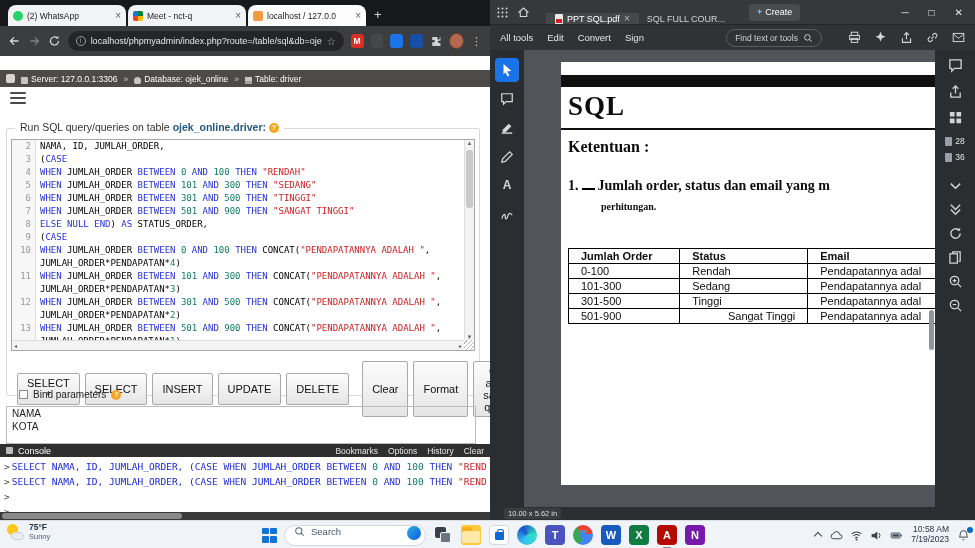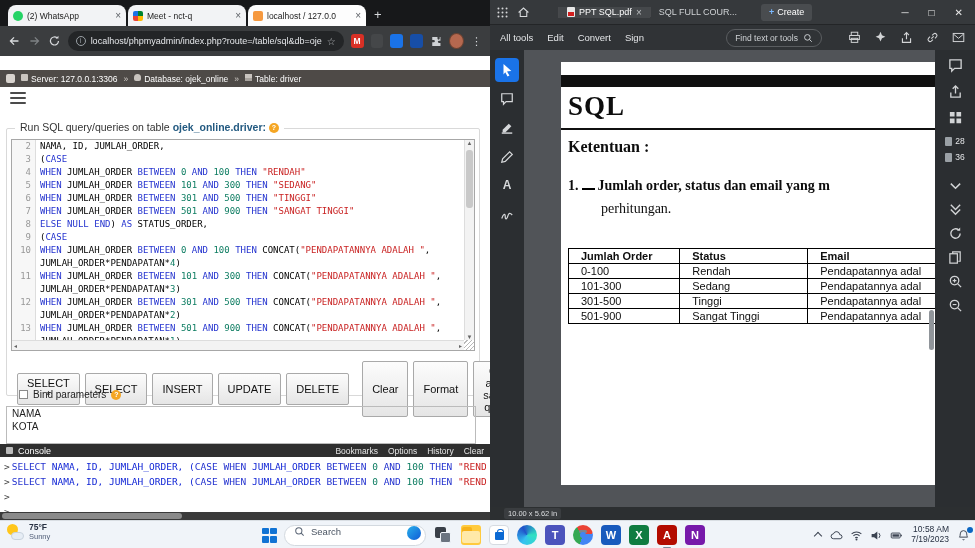--- a/index.html
+++ b/index.html
@@ -32,21 +32,21 @@
   .ext-dark{background:#454749}
   .ext-blue{background:#1a73e8}
   .ext-navy{background:#174ea6}
   .ext-puzzle{width:13px;height:13px;color:#cfd2d5}
   .avatar{width:16px;height:16px;border-radius:50%;background:#b5684f;border:1px solid #6b4232}
   .kebab{color:#d8dadd;font-size:11px;letter-spacing:0}
 
   
   .pma{position:absolute;left:0;top:56px;right:0;bottom:8px;background:#fff;overflow:hidden}
   .crumbbar{position:absolute;left:0;top:14px;right:0;height:17px;background:#4e4a47;display:flex;align-items:center;gap:6px;padding:0 6px;color:#fff;font-size:8.5px;white-space:nowrap;overflow:hidden}
-  .crumb{display:inline-flex;align-items:flex-start;gap:3px}
+  .crumb{display:inline-flex;align-items:flex-end;gap:3px}
   .crumb-ic{width:7px;height:7px;background:#c9c4bf;display:inline-block}
   .ic-server{border-radius:1px}
   .ic-database{border-radius:50% 50% 2px 2px}
   .ic-table{background:linear-gradient(#c9c4bf 60%,#a7a29d 0)}
   .crumb-sep{color:#cfcac5}
   .pma-home-ic{width:9px;height:9px;background:#d8d3ce;border-radius:2px;flex:0 0 auto}
   .hamburger{position:absolute;left:10px;top:36px;width:16px;height:12px;display:flex;flex-direction:column;justify-content:space-between}
   .hamburger i{display:block;height:2px;background:#4b4b4b;border-radius:1px}
   .pma-fieldset{position:absolute;left:6px;top:72px;right:10px;height:268px;border:1px solid #d9d9d9;border-radius:2px}
   .legend{position:absolute;top:-8px;left:8px;background:#fff;padding:0 5px;font-size:10.5px;color:#333;display:flex;align-items:flex-end;gap:3px;white-space:nowrap}
@@ -81,21 +81,21 @@
   .console-body{padding:2px 4px;font-family:"DejaVu Sans Mono",monospace;font-size:9.5px;line-height:15px;color:#0a1fd4}
   .console-line{white-space:nowrap;overflow:hidden}
   .prompt{color:#444;margin-right:2px}
   .hscroll{position:absolute;left:0;right:0;bottom:0;height:8px;background:#3a3a3a}
   .hthumb{position:absolute;left:2px;top:1px;height:6px;width:180px;background:#8a8a8a;border-radius:3px}
 
   
   .acrobat{position:absolute;left:490px;top:0;width:485px;height:520px;background:#2b2e31;overflow:hidden}
   .pdf-titlebar{position:absolute;left:0;top:0;right:0;height:24px;background:#36393c;display:flex;align-items:center;padding:0 6px;gap:8px}
   .tb-ic{width:13px;height:13px;color:#d6d8da;flex:0 0 auto}
-  .pdf-tabs{display:flex;align-items:center;height:24px;margin-left:20px}
+  .pdf-tabs{display:flex;align-items:flex-end;height:24px;margin-left:8px}
   .pdf-tab{display:flex;align-items:center;gap:4px;padding:0 8px;max-width:125px;color:#cfd2d5;font-size:9px;border-left:1px solid #47494c}
   .pdf-tab.active{background:#45484b;color:#fff}
   .pdf-doc-ic{width:8px;height:10px;background:#e8e8e8;border-radius:1px;position:relative;flex:0 0 auto}
   .pdf-doc-ic::after{content:"";position:absolute;left:1px;bottom:1px;right:1px;height:4px;background:#d21f1f}
   .pdf-tab-label{white-space:nowrap;overflow:hidden}
   .pdf-tab-x{color:#b9bcbe;font-size:10px}
   .create-btn{display:flex;align-items:center;gap:3px;height:17px;padding:0 8px;border-radius:3px;background:#494c4f;color:#fff;font-size:9px;margin-left:8px}
   .create-plus{color:#7ab8ff;font-weight:bold}
   .win-controls{margin-left:auto;display:flex;gap:20px;align-items:center;padding-right:6px;color:#e8e8e8;font-size:10px}
   .pdf-menubar{position:absolute;left:0;top:24px;right:0;height:26px;background:#303336;border-top:1px solid #232527;display:flex;align-items:center;padding:0 10px;gap:14px}
@@ -109,21 +109,21 @@
   .tool.active{background:#1a73e8;color:#fff}
   .tool-a{font-size:12px;line-height:14px;text-align:center;padding:4px 0;font-weight:bold}
   .doc{position:absolute;left:34px;top:50px;right:40px;bottom:13px;background:#515458;overflow:hidden}
   .pdf-page{position:absolute;left:37px;top:12px;width:420px;height:423px;background:#fff;overflow:hidden;font-family:"Liberation Serif",serif;color:#0d0d0d}
   .page-band{position:absolute;left:0;top:13px;right:0;height:12px;background:#101010}
   .page-title{position:absolute;left:7px;top:29px;font-size:27px;font-weight:bold;letter-spacing:1px}
   .page-rule{position:absolute;left:0;top:66px;right:0;height:2px;background:#101010}
   .page-h2{position:absolute;left:7px;top:76px;font-size:16px;font-weight:bold}
   .page-item{position:absolute;left:7px;top:116px;font-size:14px;font-weight:bold;white-space:nowrap}
   .tab-underline{display:inline-block;width:13px;border-bottom:2px solid #000;margin:0 3px}
-  .page-item2{position:absolute;left:40px;top:139px;font-size:14px;font-weight:normal}
+  .page-item2{position:absolute;left:40px;top:139px;font-size:10px;font-weight:bold}
   .page-table{position:absolute;left:7px;top:186px;border-collapse:collapse;font-family:"Liberation Sans",sans-serif;font-size:11px;table-layout:fixed}
   .page-table th,.page-table td{border:1.5px solid #000;padding:1px 12px;text-align:left;height:15px;white-space:nowrap;overflow:hidden}
   .page-table th{font-weight:bold}
   .doc-scroll{position:absolute;right:1px;top:260px;width:5px;height:40px;background:#90959a;border-radius:3px}
   .rail-right{position:absolute;right:0;top:50px;width:40px;bottom:13px;background:#2b2e31;display:flex;flex-direction:column;align-items:center;padding-top:8px}
   .rail-ic{width:15px;height:15px;color:#d2d4d6;margin-bottom:11px}
   .rail-badges{display:flex;flex-direction:column;gap:6px;align-items:center}
   .rail-badge{font-size:8.5px;color:#e4e6e8;display:flex;align-items:center;gap:3px}
   .rail-badge::before{content:"";width:7px;height:9px;background:#9aa0a5;border-radius:1px}
   .rail-nav{margin-top:16px;display:flex;flex-direction:column;gap:9px;align-items:center}
@@ -534,21 +534,21 @@
                 <td style="width: 164px;">Sedang</td>
                 <td style="width: 220px;">Pendapatannya adal</td>
               </tr>
               <tr>
                 <td style="width: 126px;">301-500</td>
                 <td style="width: 164px;">Tinggi</td>
                 <td style="width: 220px;">Pendapatannya adal</td>
               </tr>
               <tr>
                 <td style="width: 126px;">501-900</td>
-                <td style="width: 164px;">Sangat Tinggi</td>
+                <td style="width: 164px; text-align: right;">Sangat Tinggi</td>
                 <td style="width: 220px;">Pendapatannya adal</td>
               </tr>
             </tbody>
         </table>
       </div>
       <div class="doc-scroll"></div>
     </div>
 
     <div class="rail-right">
       <div id="railTop" style="display:flex;flex-direction:column;align-items:center">

